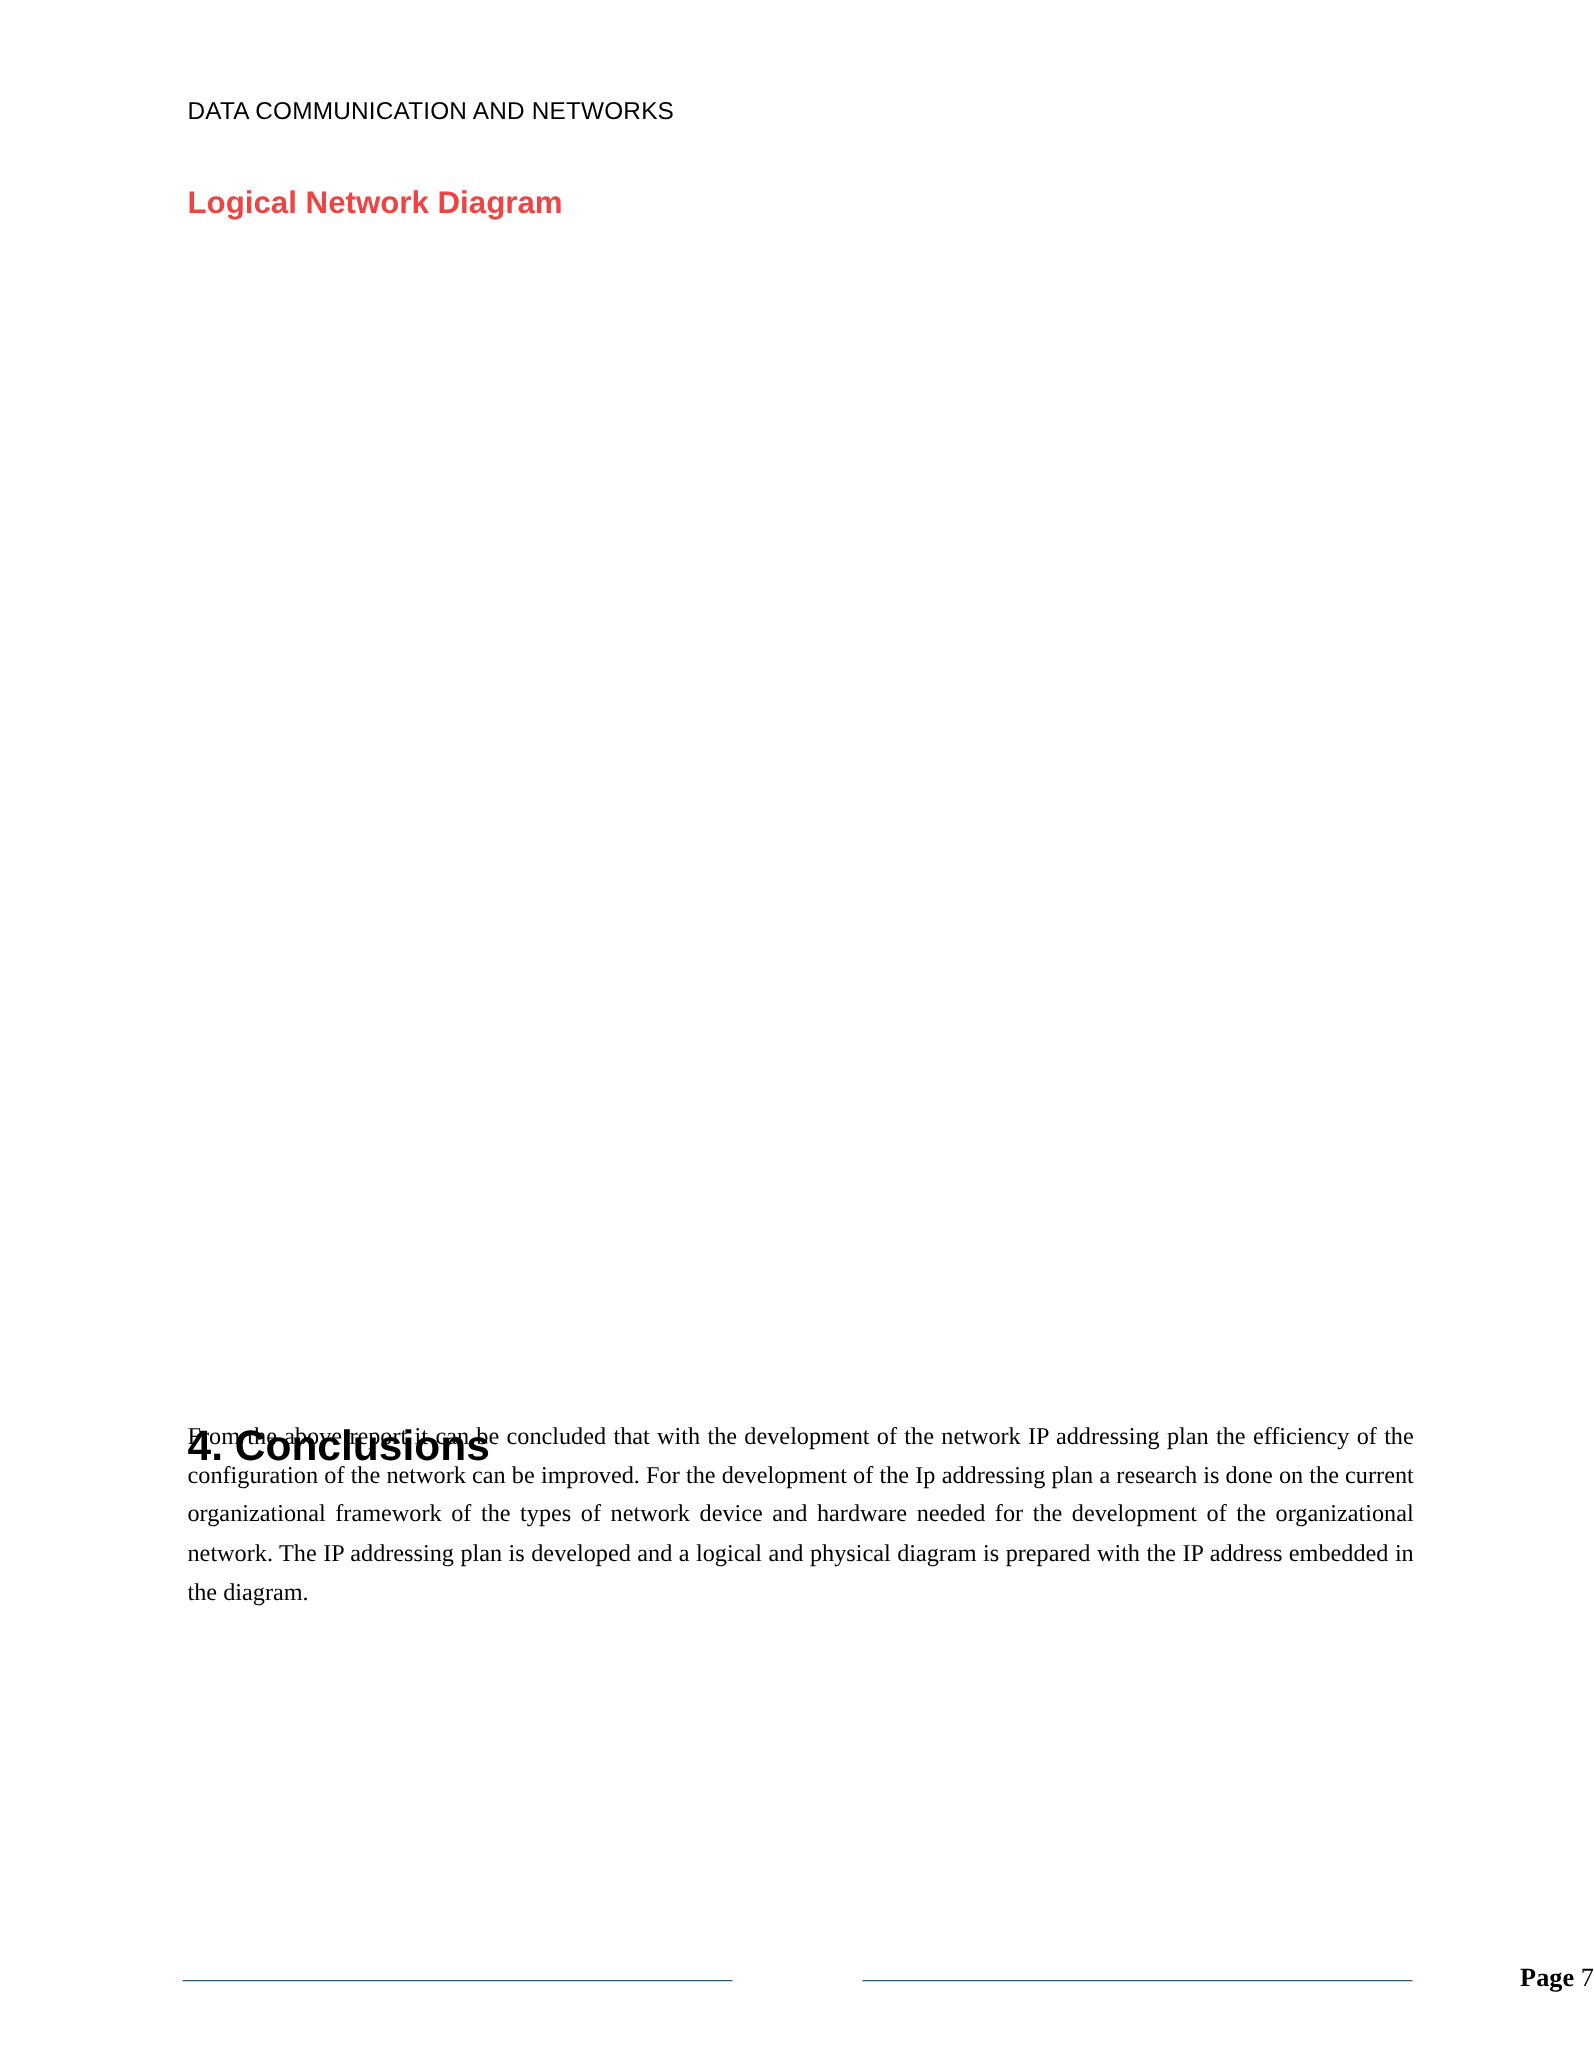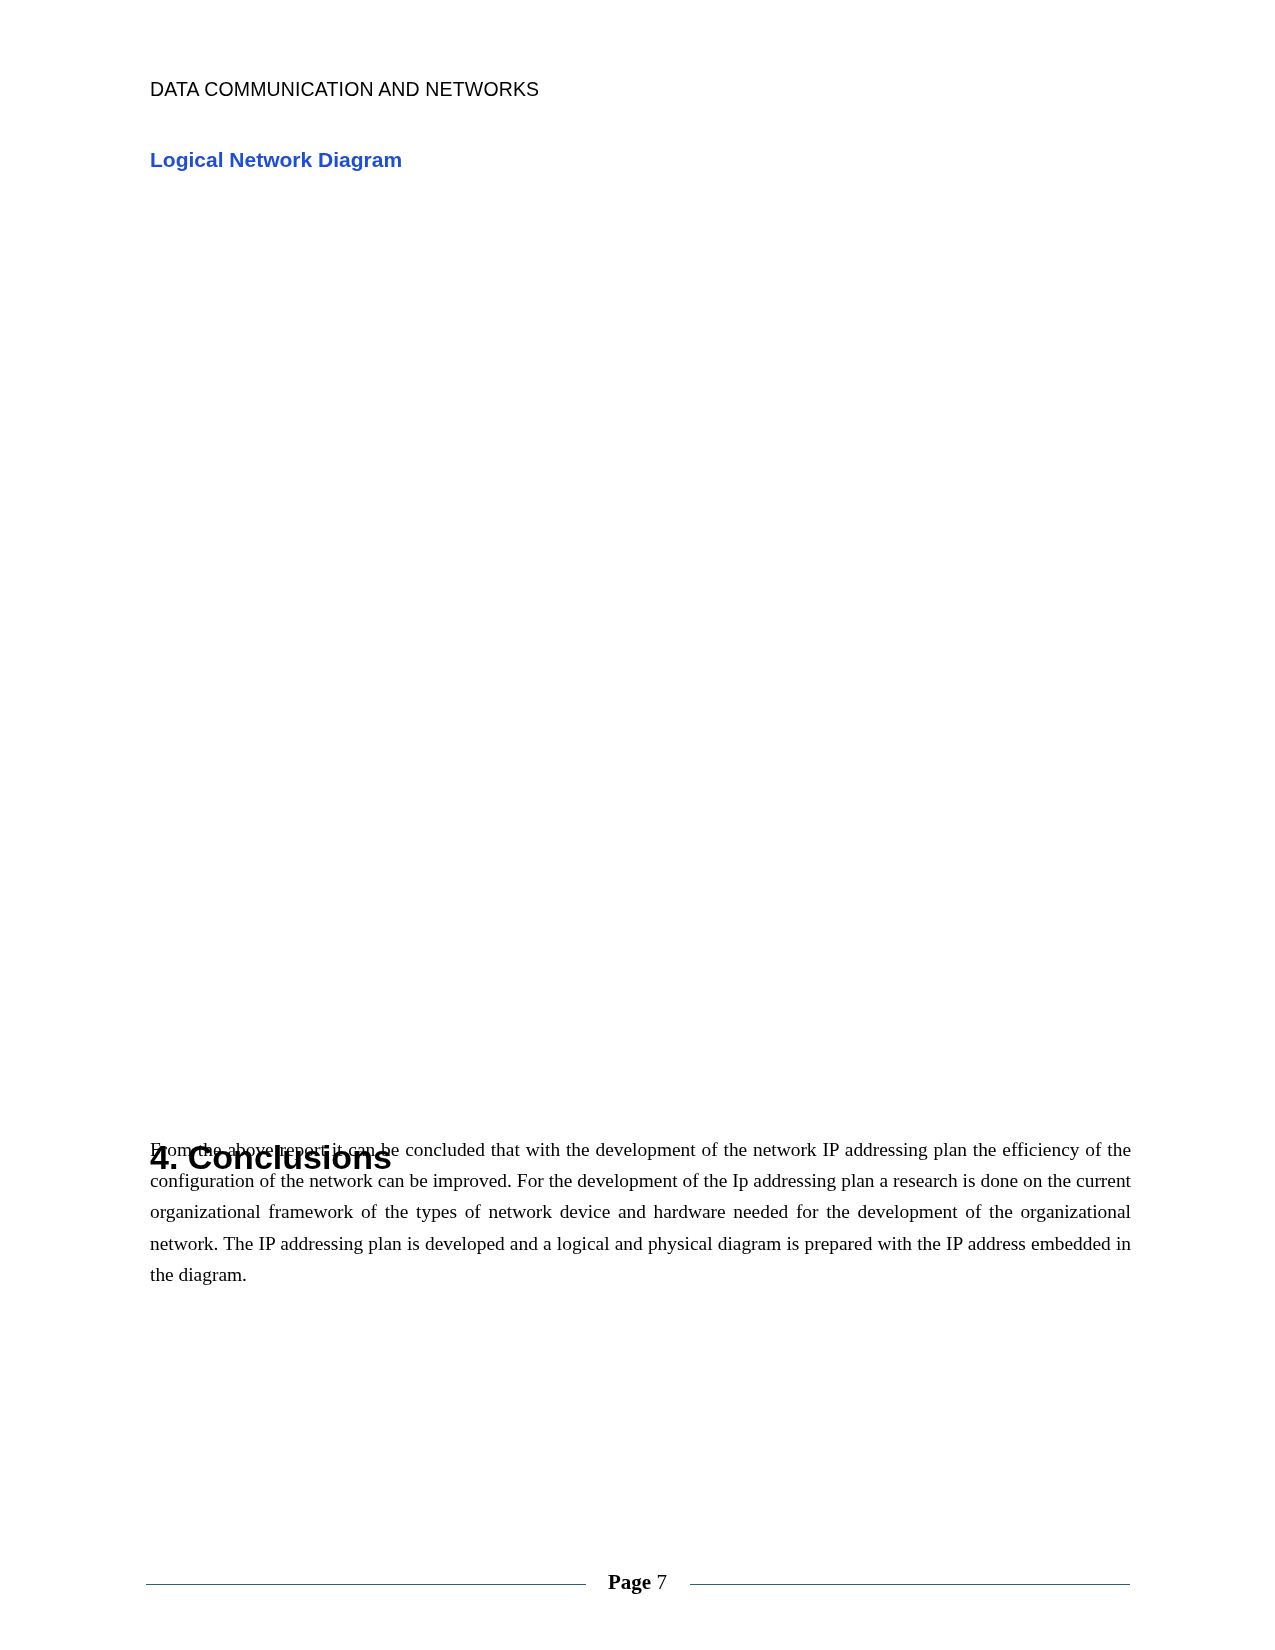--- a/index.html
+++ b/index.html
@@ -12,40 +12,40 @@
   }
   .page{position:absolute;inset:0;}
   .running-head{
     position:absolute;left:150px;top:78px;
     font-family:"Liberation Sans", sans-serif;
     font-size:19.5px;color:#000;letter-spacing:0.15px;
   }
   .h-title{
     position:absolute;left:150px;top:148px;
     font-family:"Liberation Sans", sans-serif;
-    font-weight:bold;font-size:21px;color:#1d4ed8;
+    font-weight:bold;font-size:25px;color:#ef4444;
   }
   .diagram{position:absolute;left:140px;top:178px;width:995px;height:900px;}
   .sec-title{
     position:absolute;left:150px;top:1098px;
     font-family:"Liberation Sans", sans-serif;
     font-weight:bold;font-size:34px;color:#000;margin-top:40px;
   }
   .body-text{
     position:absolute;left:150px;top:1134px;width:981px;
     font-family:Liberation Serif, serif;
     font-size:19.4px;line-height:31.2px;color:#000;
     text-align:justify;
   }
   .footer{position:absolute;left:0;top:1570px;width:1275px;height:30px;}
   .footer .line{position:absolute;top:14px;height:1px;background:#335b73;}
   .footer .l1{left:146px;width:440px;}
   .footer .l2{left:690px;width:440px;}
   .footer .pg{
-    position:absolute;left:0;right:0;top:0;text-align:center;
+    position:absolute;left:0;right:0;top:0;text-align:right;
     font-family:"Liberation Serif", serif;font-size:21px;color:#000;
   }
   .footer .pg b{font-weight:bold;}
 </style>
 </head>
 <body>
 
 <div class="page">
   <div class="running-head">DATA COMMUNICATION AND NETWORKS</div>
   <div class="h-title">Logical Network Diagram</div>

